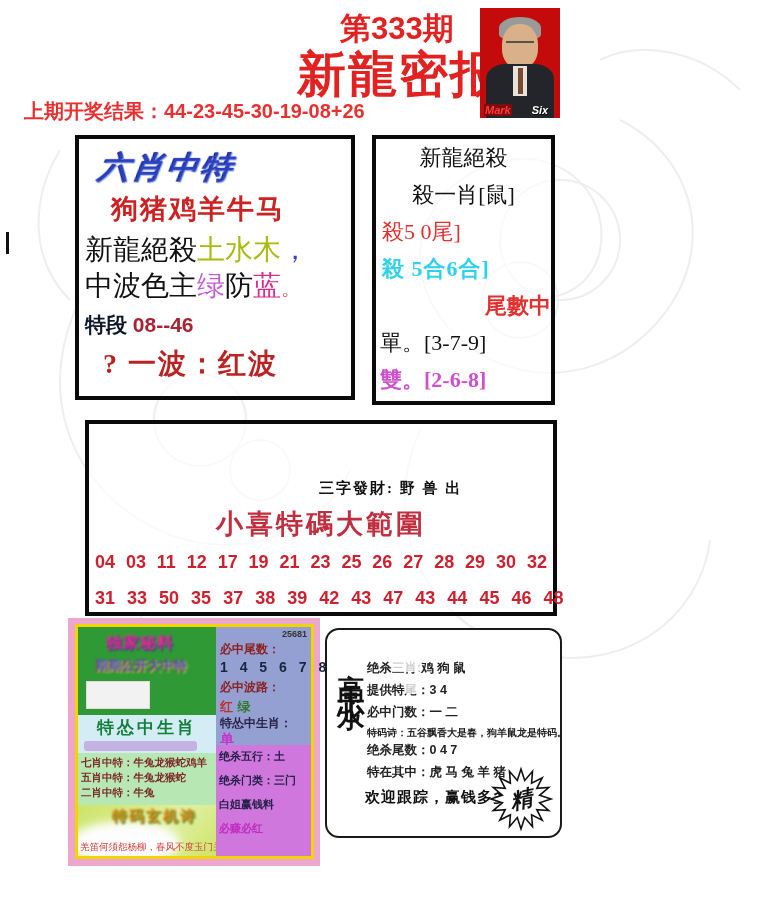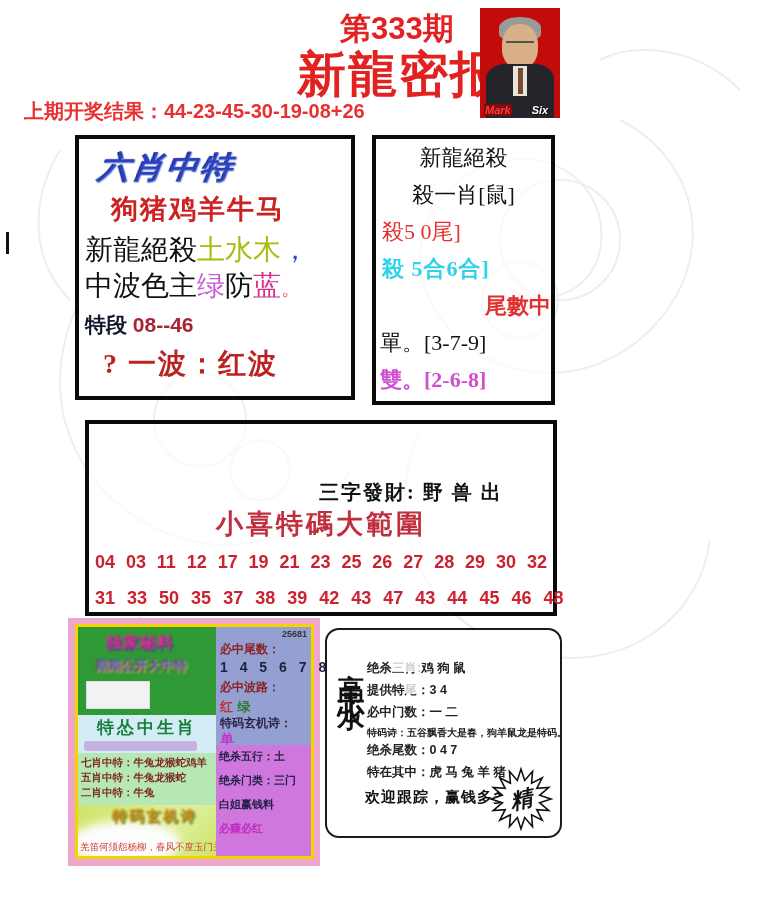--- a/index.html
+++ b/index.html
@@ -49,21 +49,21 @@
   .teduan .val{color:#a82333;}
   .redwave{left:24px;top:206px;font-size:28px;font-weight:bold;color:#bb2222;letter-spacing:2px;}
 
   .rb-line{width:100%;text-align:center;font-size:22px;line-height:37px;color:#111;}
   .rb-red{color:#e03030;text-align:left;padding-left:6px;}
   .rb-cyan{color:#2ed2e8;font-weight:bold;text-align:left;padding-left:6px;letter-spacing:1px;}
   .rb-tail{color:#e03030;font-weight:bold;text-align:right;padding-right:28px;}
   .rb-mag{color:#cf4fcf;font-weight:bold;text-align:left;padding-left:4px;}
   .rb-dan{text-align:left;padding-left:4px;}
 
-  .sanzi{left:230px;top:55px;font-size:20px;font-weight:bold;color:#111;letter-spacing:2px;}
+  .sanzi{left:230px;top:55px;font-size:15px;font-weight:bold;color:#111;letter-spacing:2px;}
   .range-title{left:0;top:82px;width:100%;text-align:center;font-size:27px;font-weight:bold;color:#c02f3f;letter-spacing:3px;}
   .numrow{left:6px;width:452px;display:flex;justify-content:space-between;font-size:18px;font-weight:bold;color:#cc2230;}
   .numrow1{top:128px;}
   .numrow2{top:164px;gap:12px;}
 
   
   .pinkblock{left:68px;top:618px;width:252px;height:248px;background:#eda6cd;}
   .yellowin{position:absolute;left:7px;top:6px;right:6px;bottom:7px;border:3px solid #f2d400;display:flex;}
   .colL{width:138px;display:flex;flex-direction:column;}
   .colR{flex:1;background:#95a0d2;position:relative;font-weight:bold;}
@@ -223,21 +223,21 @@
           <div class="artorange">特码玄机诗</div>
           <div class="poem">羌笛何须怨杨柳，春风不度玉门关</div>
         </div>
       </div>
       <div class="colR">
         <div class="tiny">25681</div>
         <div class="rc rc-red" style="top:14px">必中尾数：</div>
         <div class="rc rc-num" style="top:32px">1 4 5 6 7 8</div>
         <div class="rc rc-red" style="top:52px">必中波路：</div>
         <div class="rc rc-rg" style="top:70px"><span class="r">红</span> <span class="g">绿</span></div>
-        <div class="rc rc-dark" style="top:88px">特码玄机诗：</div>
+        <div class="rc rc-dark" style="top:88px">特怂中生肖：</div>
         <div class="rc rc-mag" style="top:104px">单</div>
         <div class="orchid">
           <div class="oc" style="top:4px">绝杀五行：土</div>
           <div class="oc" style="top:28px">绝杀门类：三门</div>
           <div class="oc" style="top:52px">白姐赢钱料</div>
           <div class="oc oc-mag" style="top:76px">必赚必红</div>
         </div>
       </div>
     </div>
   </div>

